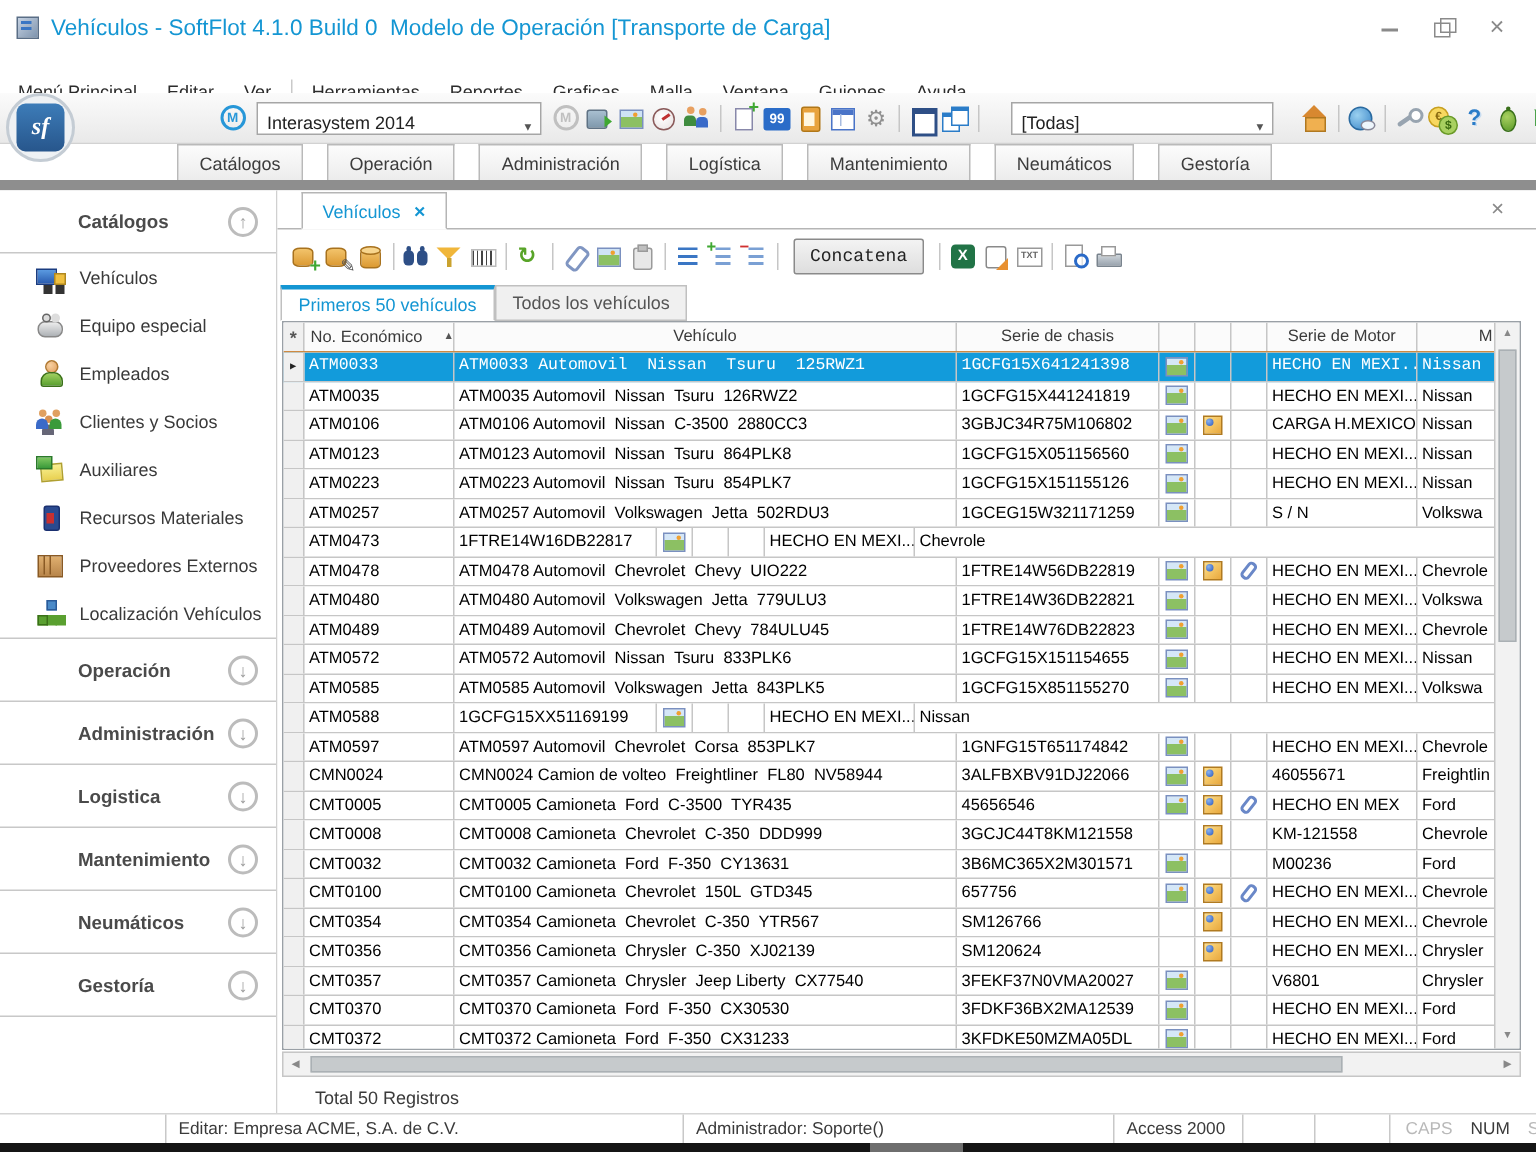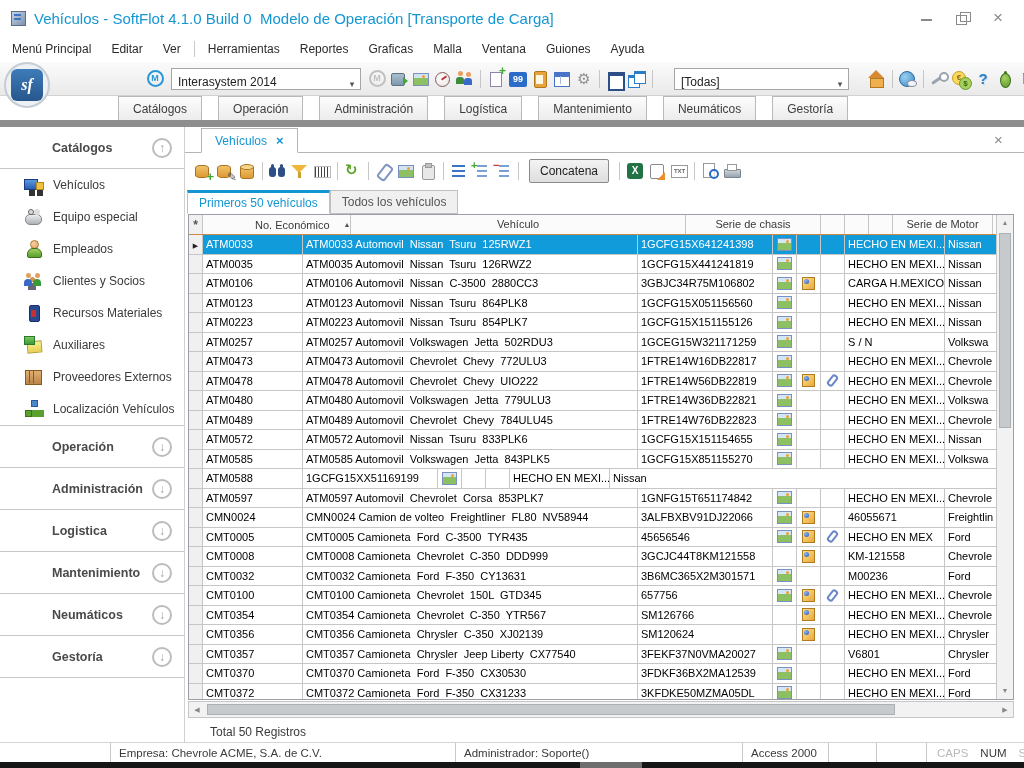--- a/index.html
+++ b/index.html
@@ -14,21 +14,21 @@
   .appico::after{content:"";position:absolute;left:4px;top:4px;width:7px;height:2px;background:#3a76c4;box-shadow:0 4px 0 #3a76c4;}
   .title{font-size:15px;color:#1496d3;white-space:pre;}
   .wctl{margin-left:auto;display:flex;gap:22px;padding-right:18px;color:#8a8a8a;align-items:center;}
   .wc{width:14px;height:14px;position:relative;cursor:default;}
   .wc-min::before{content:"";position:absolute;left:1px;top:8px;width:11px;height:2px;background:#8a8a8a;}
   .wc-res::before{content:"";position:absolute;left:0;top:4px;width:9px;height:8px;border:1px solid #8a8a8a;background:#fff;}
   .wc-res::after{content:"";position:absolute;left:4px;top:1px;width:9px;height:8px;border:1px solid #8a8a8a;}
   .wc-close::before{content:"×";position:absolute;left:1px;top:-3px;font-size:17px;color:#8a8a8a;}
 
   
-  .menubar{position:absolute;top:36px;left:0;right:0;height:26px;background:#fff;display:flex;align-items:center;padding-left:2px;font-size:12px;color:#2b2b2b;}
+  .menubar{position:absolute;top:48px;left:0;right:0;height:26px;background:#fff;display:flex;align-items:center;padding-left:2px;font-size:12px;color:#2b2b2b;}
   .mi{padding:0 10px;height:20px;line-height:20px;}
   .msep{width:1px;height:16px;background:#c9c9c9;margin:0 3px;}
   .menu-entry{display:flex;align-items:center;}
 
   
   .toolbar{position:absolute;top:62px;left:0;right:0;height:34px;background:linear-gradient(#fbfbfb,#e9e9e9);border-bottom:1px solid #d2d2d2;display:flex;align-items:center;padding-left:145px;gap:2px;overflow:hidden;}
   .combo{height:22px;background:#fff;border:1px solid #a6a6a6;display:flex;align-items:flex-end;font-size:12px;color:#222;padding-left:6px;position:relative;flex:none;}
   .combo .arr{margin-left:auto;width:16px;text-align:center;color:#555;font-size:9px;}
   .combo1{width:190px;margin:0 4px;}
   .combo2{width:175px;margin:0 16px;}
@@ -78,44 +78,44 @@
 
   
   .main{position:absolute;left:185px;top:0;right:0;bottom:0;background:#fff;}
   .doctabs{height:26px;border-bottom:1px solid #b5b5b5;display:flex;align-items:flex-end;padding-left:16px;position:relative;}
   .doctab{height:25px;margin-bottom:-1px;background:#fff;border:1px solid #b5b5b5;border-bottom:1px solid #fff;display:flex;align-items:center;gap:9px;padding:0 13px;color:#1496d3;font-size:12px;}
   .doctab .x::before{content:"×";font-weight:bold;font-size:13px;color:#1496d3;}
   .panelclose{position:absolute;right:14px;top:4px;width:16px;height:16px;color:#8a8a8a;}
   .panelclose::before{content:"×";font-size:15px;line-height:16px;}
 
   .gtoolbar{height:36px;display:flex;align-items:center;padding-left:8px;gap:2px;}
-  .btn{height:24px;padding:0 10px;background:linear-gradient(#f3f3f3,#dedede);border:1px solid #8a8a8a;border-radius:2px;font-size:12px;color:#222;margin:0 5px;font-family:Liberation Sans, sans-serif;}
+  .btn{height:24px;padding:0 10px;background:linear-gradient(#f3f3f3,#dedede);border:1px solid #8a8a8a;border-radius:2px;font-size:12px;color:#222;margin:0 5px;font-family:Liberation Mono, monospace;}
 
   .viewtabs{height:25px;display:flex;padding-left:2px;align-items:flex-end;}
   .vtab{height:24px;display:flex;align-items:center;padding:0 11px;font-size:12px;background:#f0f0f0;border:1px solid #c0c0c0;color:#555;}
   .vtab.active{background:#fff;border-top:3px solid #1496d3;color:#1496d3;border-bottom:1px solid #fff;}
 
   
   .grid{position:absolute;left:3px;top:87px;width:826px;height:486px;border:1px solid #9aa0a6;background:#fff;display:flex;overflow:hidden;}
   .gmain{width:808px;overflow:hidden;}
   .hrow{display:flex;height:20px;background:#fbfbfb;border-bottom:1px solid #cf8a42;}
   .h{font-size:11px;color:#3a3a3a;line-height:19px;border-right:1px solid #c6c6c6;overflow:hidden;text-align:center;white-space:nowrap;flex:none;}
   .rowswrap{height:466px;overflow:hidden;}
   .row{display:flex;border-bottom:1px solid #c6c6c6;background:#fff;height:19.5px;}
-  .row.selrow{background:#129bdb;color:#fff;}
+  .row.selrow{background:#129bdb;color:#fff;font-family:Liberation Mono, monospace;}
   .c{border-right:1px solid #c6c6c6;padding:0 3px;overflow:hidden;white-space:pre;line-height:18.5px;font-size:11px;color:inherit;flex:none;}
   .w-sel{width:14px;background:#f0f0f0;padding:0;text-align:center;}
   .row.selrow .w-sel{color:#222;}
   .w-no{width:100px;}
   .w-veh{width:335px;}
   .w-cha{width:135px;}
   .w-ico{width:24px;display:flex;align-items:center;justify-content:center;padding:0;}
   .w-mot{width:100px;}
   .w-mar{width:52px;border-right:none;}
-  .h.w-no{text-align:left;padding-left:4px;margin-left:48px;}
+  .h.w-no{text-align:left;padding-left:4px;}
   .h.w-mar{text-align:right;padding-right:2px;}
   .ast::before{content:"*";font-weight:bold;color:#555;font-size:12px;line-height:20px;}
   .sorticon::before{content:"▲";font-size:7px;color:#555;margin-left:14px;vertical-align:2px;}
   .ptr::before{content:"▶";font-size:7px;color:#222;line-height:19px;}
 
   .ic-img{position:relative;width:15px;height:13px;background:linear-gradient(180deg,#d5e7f7 0 4px,#8cc063 4px);border:1px solid #7a90c0;flex:none;}
   .ic-img::after{content:"";position:absolute;right:2px;top:1px;width:3px;height:3px;border-radius:50%;background:#f0a030;}
   .ic-note{position:relative;width:13px;height:13px;background:linear-gradient(135deg,#ffe089,#e8a83d);border:1px solid #b07a20;flex:none;}
   .ic-note::before{content:"";position:absolute;left:1px;top:1px;width:5px;height:5px;border-radius:50%;background:radial-gradient(circle at 35% 35%,#8ab4f0,#2a55b8);}
   .ic-clip{width:7px;height:13px;border:2px solid #6a88c8;border-radius:3px;transform:rotate(38deg);flex:none;}
@@ -486,30 +486,30 @@
 
           <div class="sb-i">
             <span class="si si-people"></span>
             <span>Clientes y Socios</span>
           </div>
 
         </div>
         <div>
 
           <div class="sb-i">
+            <span class="si si-aux"></span>
+            <span>Auxiliares</span>
+          </div>
+
+        </div>
+        <div>
+
+          <div class="sb-i">
             <span class="si si-bottle"></span>
             <span>Recursos Materiales</span>
-          </div>
-
-        </div>
-        <div>
-
-          <div class="sb-i">
-            <span class="si si-aux"></span>
-            <span>Auxiliares</span>
           </div>
 
         </div>
         <div>
 
           <div class="sb-i">
             <span class="si si-crate"></span>
             <span>Proveedores Externos</span>
           </div>
 
@@ -809,21 +809,20 @@
                 <div class="c w-cha">1GCEG15W321171259</div>
                 <div class="c w-ico"><span class="ic-img"></span></div>
                 <div class="c w-ico"></div>
                 <div class="c w-ico"></div>
                 <div class="c w-mot">S / N</div>
                 <div class="c w-mar">Volkswa</div>
               </div>
               <div class="row">
                 <div class="c w-sel"></div>
                 <div class="c w-no">ATM0473</div>
-                <div class="c w-veh">ATM0473 Automovil  Chevrolet  Chevy  772ULU3</div>
                 <div class="c w-cha">1FTRE14W16DB22817</div>
                 <div class="c w-ico"><span class="ic-img"></span></div>
                 <div class="c w-ico"></div>
                 <div class="c w-ico"></div>
                 <div class="c w-mot">HECHO EN MEXI...</div>
                 <div class="c w-mar">Chevrole</div>
               </div>
               <div class="row">
                 <div class="c w-sel"></div>
                 <div class="c w-no">ATM0478</div>
@@ -1024,21 +1023,21 @@
         <span class="hthumb"></span>
         <span class="harr hr"></span>
       </div>
 
       <div class="totallbl">Total 50 Registros</div>
     </div>
   </div>
 
   <div class="statusbar">
     <div class="sf sf0"></div>
-    <div class="sf sf1">Empresa: Chevrole ACME, S.A. de C.V.</div>
+    <div class="sf sf1">Editar: Empresa ACME, S.A. de C.V.</div>
     <div class="sf sf2">Administrador: Soporte()</div>
     <div class="sf sf3">Access 2000</div>
     <div class="sf sf4"></div>
     <div class="sf sf5"></div>
     <div class="sf sfk" style="border-left:1px solid #c8c8c8;">
       <span class="key">CAPS</span>
       <span class="key on">NUM</span>
       <span class="key">SCR</span>
     </div>
   </div>

